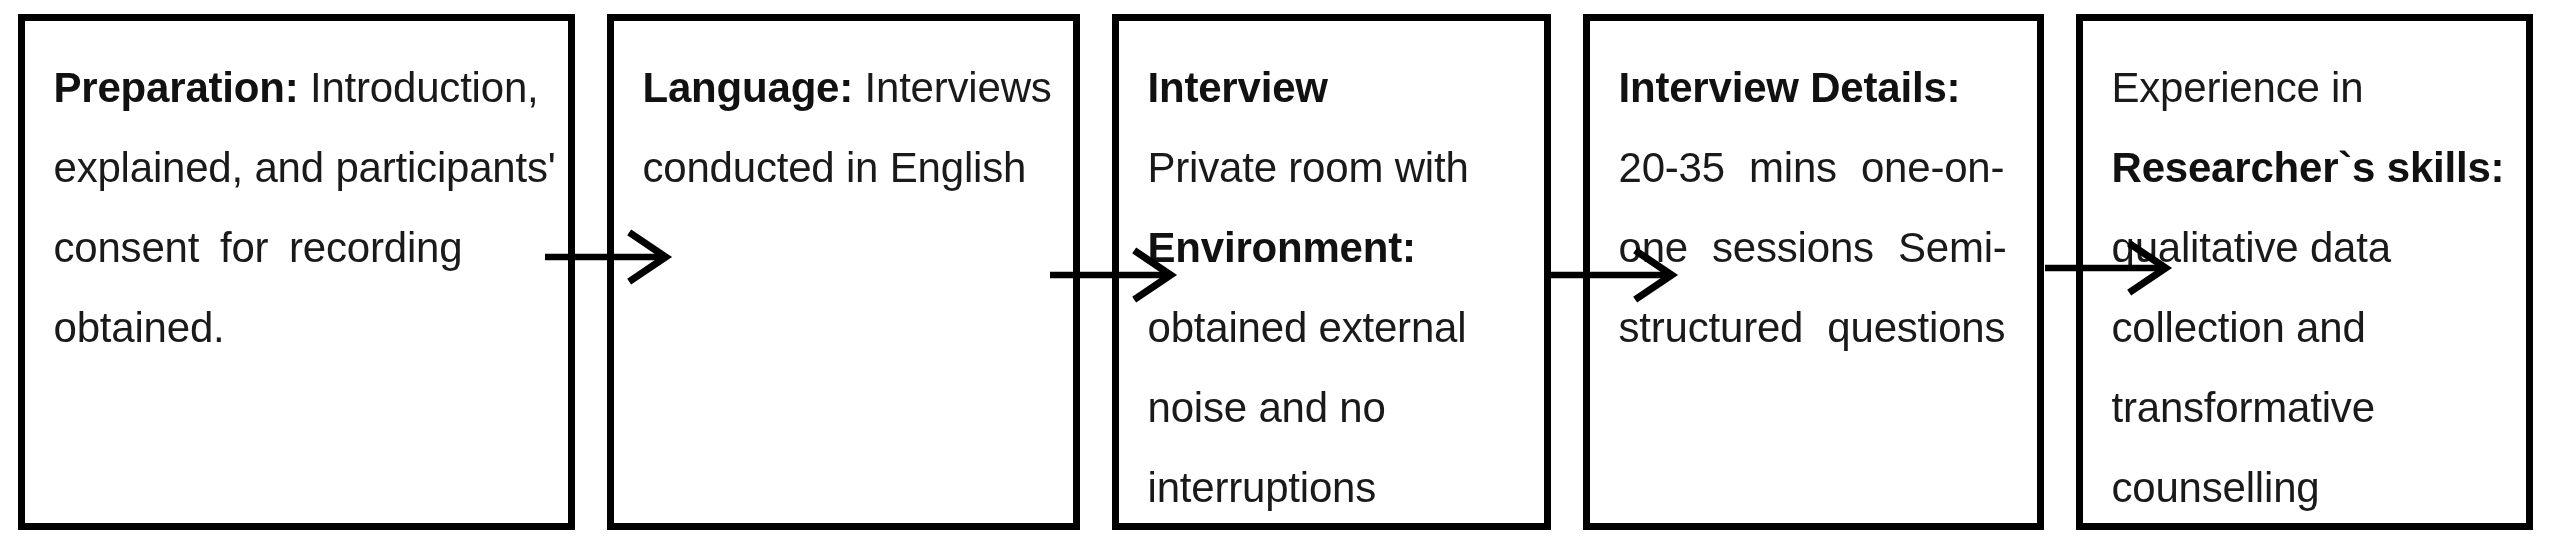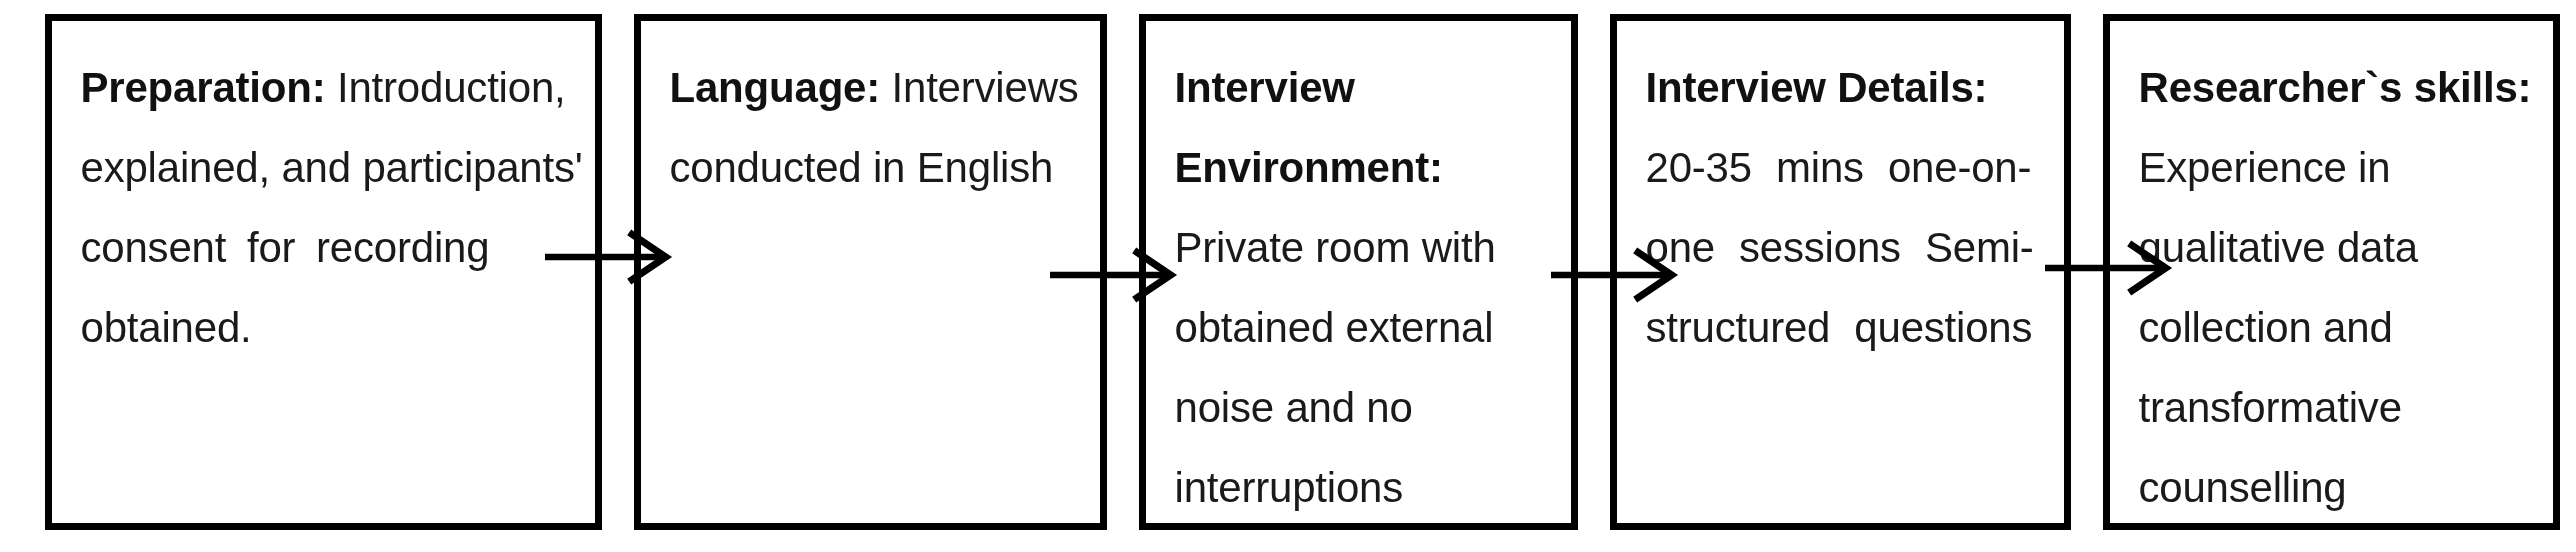--- a/index.html
+++ b/index.html
@@ -26,21 +26,21 @@
     height: 516px;
     border: 7.2px solid #000000;
     background: #ffffff;
     padding: 27px 12.7px 0 29px;
     color: #1a1a1a;
     font-size: 42px;
     line-height: 80px;
     letter-spacing: -0.2px;
   }
 
-  .b1 { width: 557px; margin-left: 27px; }
+  .b1 { width: 557px; }
   .b2 { width: 473px; }
   .b3 { width: 439px; }
   .b4 { width: 461px; }
   .b5 { width: 457px; }
 
   .line { white-space: nowrap; }
   .line b { font-weight: bold; color: #111111; }
 
   
   .b1 .line:nth-child(3) { word-spacing: 0.22em; }
@@ -68,35 +68,35 @@
         <div class="line"><span>explained, and participants'</span></div>
         <div class="line"><span>consent for recording</span></div>
         <div class="line"><span>obtained.</span></div>
       </div>
     <div class="box b2">
         <div class="line"><b>Language:</b><span> Interviews</span></div>
         <div class="line"><span>conducted in English</span></div>
       </div>
     <div class="box b3">
         <div class="line"><b>Interview</b></div>
+        <div class="line"><span>Private room with</span></div>
         <div class="line"><b>Environment:</b></div>
-        <div class="line"><span>Private room with</span></div>
         <div class="line"><span>obtained external</span></div>
         <div class="line"><span>noise and no</span></div>
         <div class="line"><span>interruptions</span></div>
       </div>
     <div class="box b4">
         <div class="line"><b>Interview Details:</b></div>
         <div class="line"><span>20-35 mins one-on-</span></div>
         <div class="line"><span>one sessions Semi-</span></div>
         <div class="line"><span>structured questions</span></div>
       </div>
     <div class="box b5">
+        <div class="line"><span>Experience in</span></div>
         <div class="line"><b>Researcher`s skills:</b></div>
-        <div class="line"><span>Experience in</span></div>
         <div class="line"><span>qualitative data</span></div>
         <div class="line"><span>collection and</span></div>
         <div class="line"><span>transformative</span></div>
         <div class="line"><span>counselling</span></div>
       </div>
   </div>
 
   <svg class="arrow a1" viewBox="0 0 170 90" xmlns="http://www.w3.org/2000/svg">
     <line x1="0" y1="45" x2="150" y2="45" stroke="#000" stroke-width="8"></line>
     <polyline points="106,14 152,45 106,76" fill="none" stroke="#000" stroke-width="9"></polyline>

